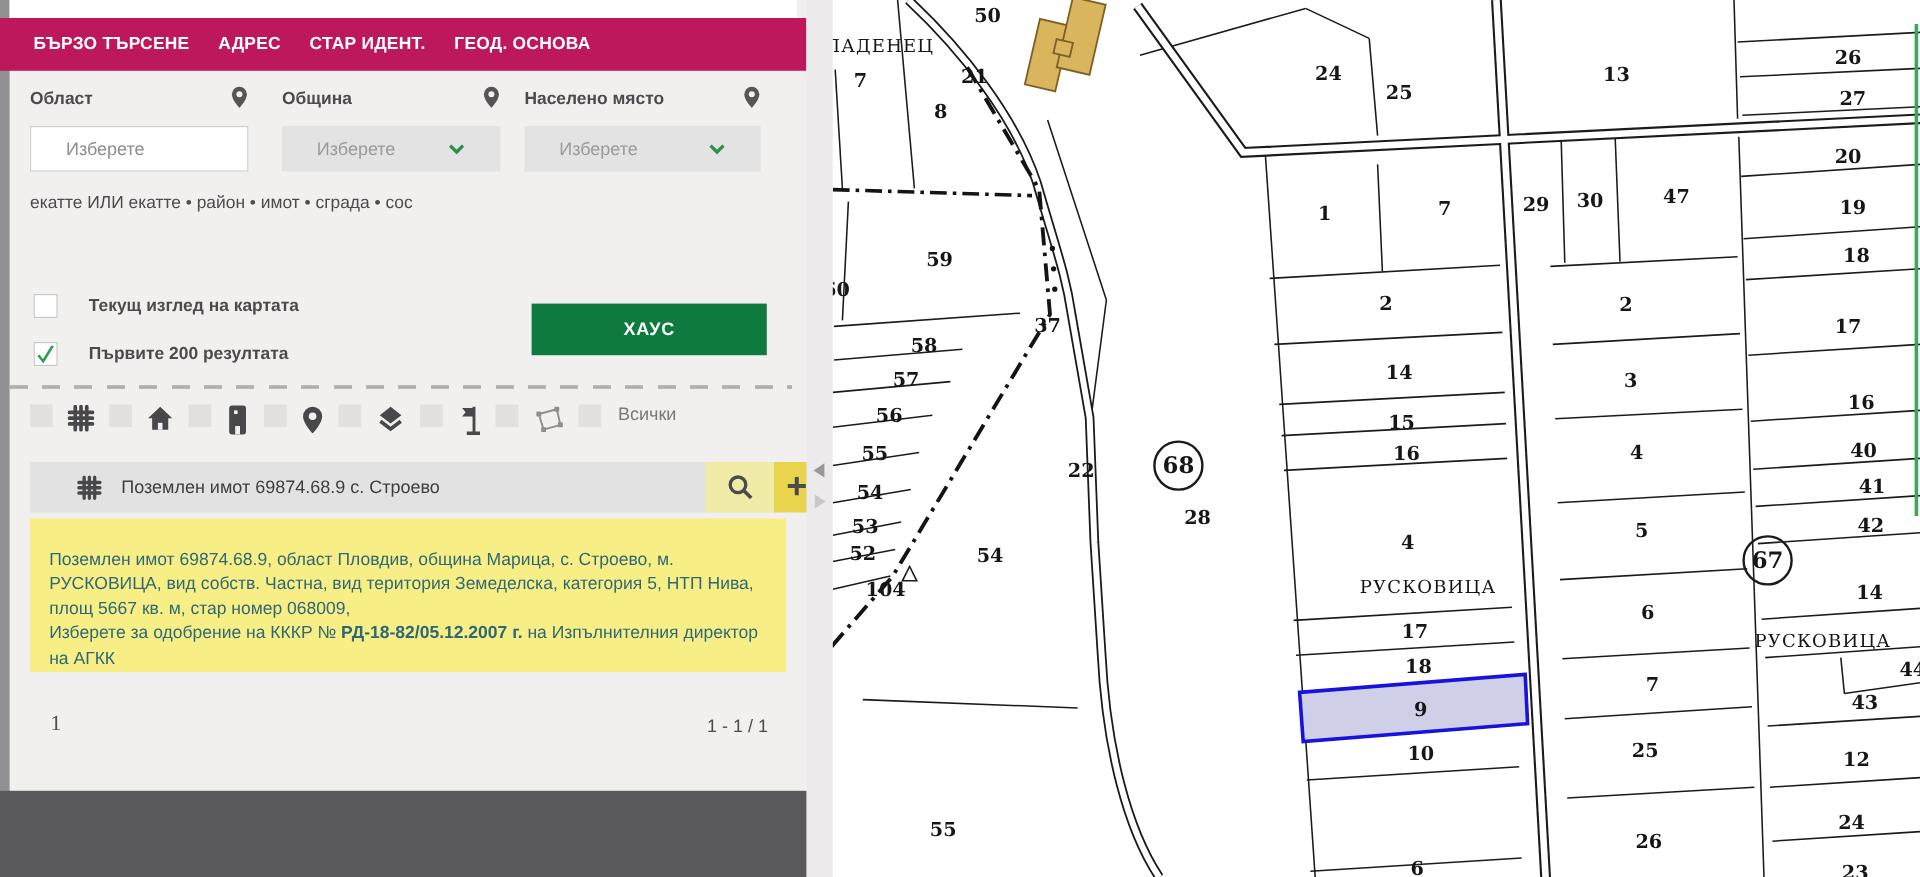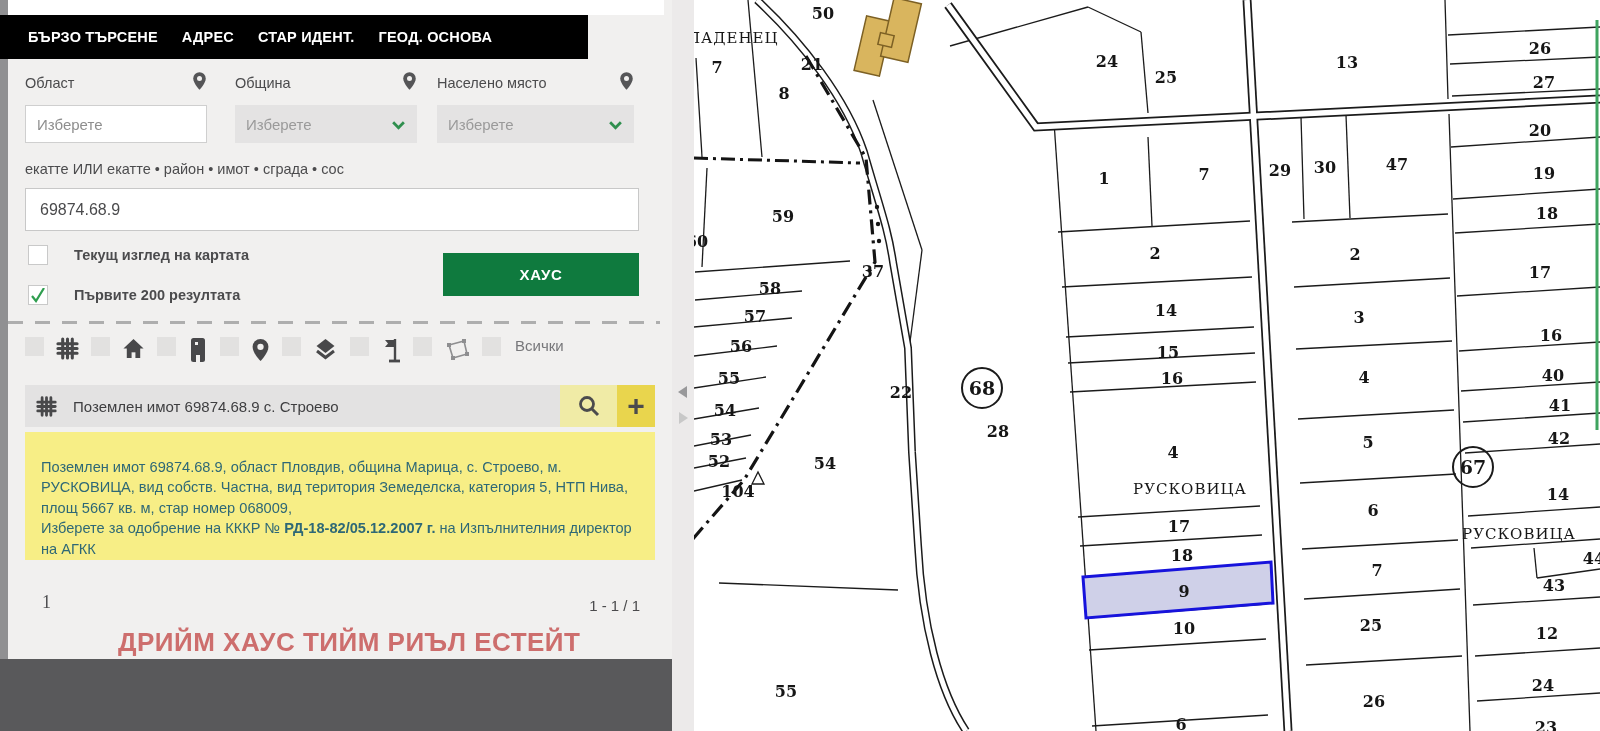--- a/index.html
+++ b/index.html
@@ -3,29 +3,29 @@
 <meta charset="utf-8">
 <style>
   html,body{margin:0;padding:0;background:#ddd;}
   .app{position:relative;width:1600px;height:731px;overflow:hidden;background:#fff;
        font-family:"Liberation Sans",sans-serif;}
 
   
   .sidebar{position:absolute;left:0;top:0;width:672px;height:731px;background:#f1f0ef;}
   .left-edge{position:absolute;left:0;top:0;width:8px;height:731px;background:#909092;}
   .top-strip{position:absolute;left:8px;top:0;width:656px;height:15px;background:#ffffff;}
-  .tabbar{position:absolute;left:0;top:15px;width:588px;height:44px;background:#000000;
+  .tabbar{position:absolute;left:0;top:15px;width:672px;height:44px;background:#be185d;
           display:flex;align-items:flex-end;padding-left:16px;box-sizing:border-box;}
   .tab{color:#fff;font-size:14.5px;font-weight:bold;letter-spacing:.2px;padding:0 12px 14px;white-space:nowrap;cursor:pointer;}
   .tab.active{background:#fbfbfb;color:#3c3c3e;padding:16px 15px 14px;}
 
-  .flabel{font-weight:normal;font-size:14.5px;color:#4b4b4d;}
+  .flabel{font-weight:bold;font-size:14.5px;color:#4b4b4d;}
   .fgroup{position:absolute;top:72px;}
   .frow{display:flex;align-items:center;justify-content:space-between;height:22px;}
-  .fselect{margin-top:11px;height:38px;display:flex;align-items:center;padding:0 11px;
+  .fselect{margin-top:11px;height:38px;display:flex;align-items:center;padding:0 29px;
            font-size:15px;color:#9a9a9a;box-sizing:border-box;}
   .sel-white{background:#fff;border:1px solid #cfcfcf;}
   .sel-grey{background:#e4e3e3;}
   .chev{margin-left:auto;}
 
   .hint-label{position:absolute;left:25px;top:161px;font-weight:normal;font-size:14.5px;color:#4b4b4d;}
   .search-input{position:absolute;left:25px;top:188px;width:614px;height:43px;box-sizing:border-box;
                 border:1px solid #c8c8c8;background:#fff;font-family:"Liberation Sans",sans-serif;
                 font-size:16px;color:#4a4a4c;padding:0 0 0 14px;outline:none;}
 
@@ -40,21 +40,21 @@
 
   .dashed-sep{position:absolute;left:8px;top:321px;width:652px;height:3px;
               background:repeating-linear-gradient(90deg,#aeaeae 0 15px,transparent 15px 27px);}
 
   .filter-row{position:absolute;left:25px;top:337px;height:36px;display:flex;align-items:flex-start;gap:12px;}
   .fcb{width:19px;height:19px;background:#e2e1e0;flex:none;cursor:pointer;}
   .ficon{flex:none;display:flex;align-items:center;cursor:pointer;}
   .all-label{font-size:15px;color:#77777a;margin-left:2px;}
 
   .result-row{position:absolute;left:25px;top:385px;width:630px;height:42px;background:#e3e2e2;
-              display:flex;align-items:center;}
+              display:flex;align-items:center;padding-left:28px;}
   .result-icon{margin-left:11px;display:flex;}
   .result-text{margin-left:16px;font-size:15px;color:#3e3e40;}
   .mag-btn{margin-left:auto;width:57px;height:42px;background:#f0eba6;display:flex;
            align-items:center;justify-content:center;cursor:pointer;}
   .plus-btn{width:38px;height:42px;background:#e9d54d;display:flex;align-items:center;
             justify-content:center;font-size:30px;font-weight:bold;color:#4b4b4d;cursor:pointer;line-height:1;}
 
   .info-box{position:absolute;left:25px;top:432px;width:630px;height:128px;box-sizing:border-box;
             background:#f7ee86;color:#2e6876;font-size:14.6px;line-height:1.4;padding:25px 16px;overflow:hidden;}
 
@@ -151,21 +151,20 @@
         <span class="chev">
           <svg width="15" height="10" viewBox="0 0 14 9">
               <path d="M2 2l5 5 5-5" fill="none" stroke="#2f8f4e" stroke-width="2.6"></path>
             </svg>
         </span>
       </div>
     </div>
 
 
     <div class="hint-label">екатте ИЛИ екатте • район • имот • сграда • сос</div>
-    <input class="search-input" readonly="" value="69874.68.9" style="">
 
     <div class="cbrow" style="left:28px;top:245px;">
       <span class="cbbox"></span>
       <span class="cblabel">Текущ изглед на картата</span>
     </div>
     <div class="cbrow" style="left:28px;top:285px;">
       <span class="cbbox">
         <svg width="16" height="15" viewBox="0 0 16 15">
             <path d="M2 8l4 5 8-13" stroke="#2f9e4f" stroke-width="2.2" fill="none"></path>
           </svg>
@@ -252,21 +251,20 @@
     </div>
 
     <div class="info-box">
       <span>Поземлен имот 69874.68.9, област Пловдив, община Марица, с. Строево, м. РУСКОВИЦА, вид собств. Частна, вид територия Земеделска, категория 5, НТП Нива, площ 5667 кв. м, стар номер 068009,</span><br>
       <span>Изберете за одобрение на КККР № </span><b>РД-18-82/05.12.2007 г.</b><span> на Изпълнителния директор на АГКК</span>
     </div>
 
     <div class="page-num">1</div>
     <div class="page-range">1 - 1 / 1</div>
 
-    <div class="watermark">ДРИЙМ ХАУС ТИЙМ РИЪЛ ЕСТЕЙТ</div>
     <div class="footer"></div>
   </div>
 
   <div class="splitter">
     <div class="tri-l"></div>
     <div class="tri-r"></div>
   </div>
 
   <div class="map">
     <svg width="906" height="731" viewBox="694 0 906 731">

